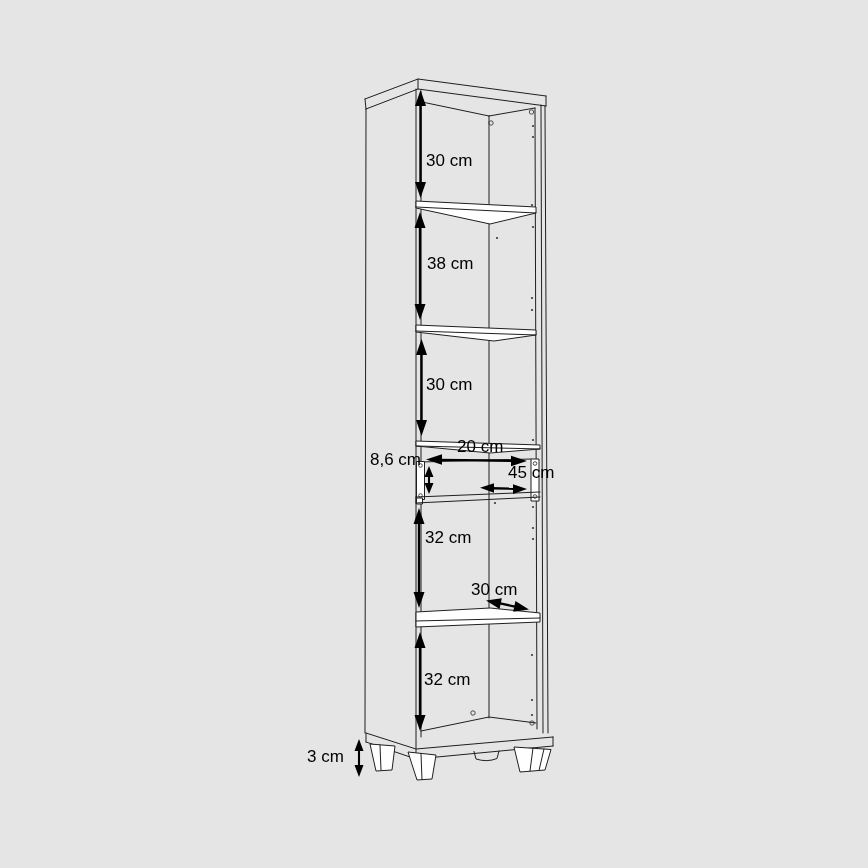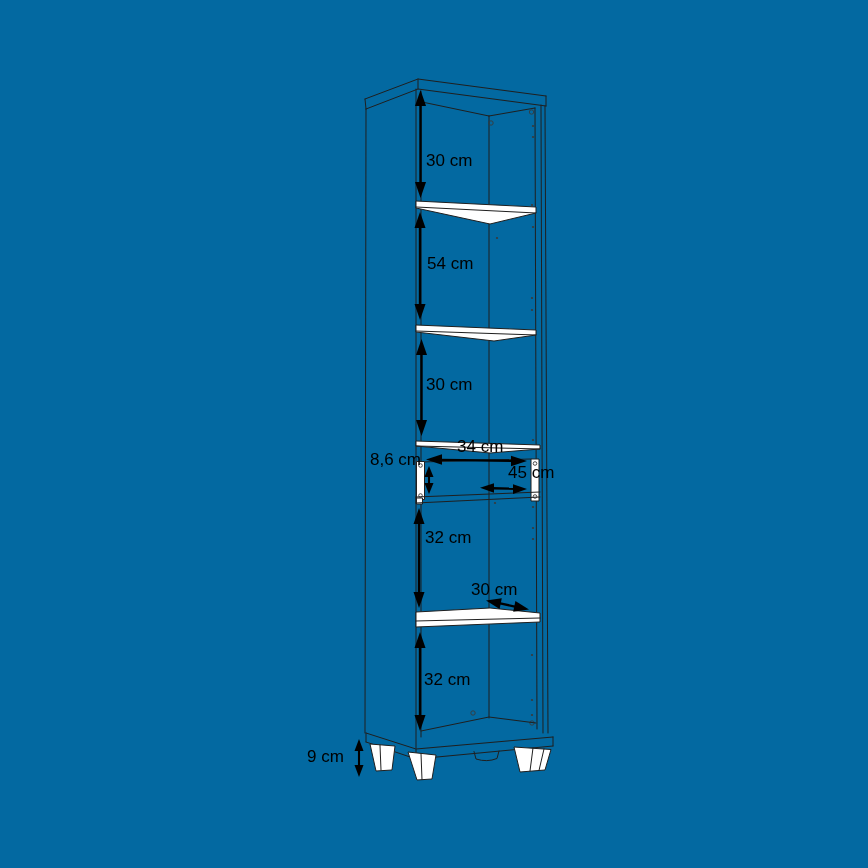--- a/index.html
+++ b/index.html
@@ -1,16 +1,16 @@
 <!DOCTYPE html>
 <html><head>
 <meta charset="utf-8">
 <style>
   html,body{margin:0;padding:0;background:#fff;}
-  .stage{position:relative;width:868px;height:868px;background:#0369a1;overflow:hidden;
+  .stage{position:relative;width:868px;height:868px;background:#e5e5e5;overflow:hidden;
          font-family:"Liberation Sans",sans-serif;}
   .stage svg{position:absolute;left:0;top:0;}
   .dim{position:absolute;font-size:17px;line-height:18px;color:#000;white-space:nowrap;
        letter-spacing:0;}
   path,line,polyline{vector-effect:non-scaling-stroke;}
   .ln{fill:none;stroke:#1f1f1f;stroke-width:1;stroke-linejoin:round;stroke-linecap:round;}
   .wh{fill:#ffffff;stroke:#1f1f1f;stroke-width:1;stroke-linejoin:round;}
   .shaft{stroke:#000;stroke-width:2.4;}
   .shaft-sm{stroke:#000;stroke-width:2.1;}
   .hd{fill:#000;stroke:none;}
@@ -202,22 +202,22 @@
 
       <g>
         <line class="shaft-sm" x1="359" y1="749" x2="359" y2="767"></line>
         <polygon class="hd" points="359,739 354.5,751 363.5,751"></polygon>
         <polygon class="hd" points="359,777 354.5,765 363.5,765"></polygon>
       </g>
     </g>
   </svg>
 
   <div class="dim" style="left:426px;top:152px">30 cm</div>
-  <div class="dim" style="left:427px;top:255px">54 cm</div>
+  <div class="dim" style="left:427px;top:255px">38 cm</div>
   <div class="dim" style="left:426px;top:376px">30 cm</div>
-  <div class="dim" style="left:457px;top:438px">34 cm</div>
+  <div class="dim" style="left:457px;top:438px">20 cm</div>
   <div class="dim" style="left:370px;top:451px">8,6 cm</div>
   <div class="dim" style="left:508px;top:464px">45 cm</div>
   <div class="dim" style="left:425px;top:529px">32 cm</div>
   <div class="dim" style="left:471px;top:581px">30 cm</div>
   <div class="dim" style="left:424px;top:671px">32 cm</div>
-  <div class="dim" style="left:307px;top:748px">9 cm</div>
+  <div class="dim" style="left:307px;top:748px">3 cm</div>
 </div>
 
 </body></html>

